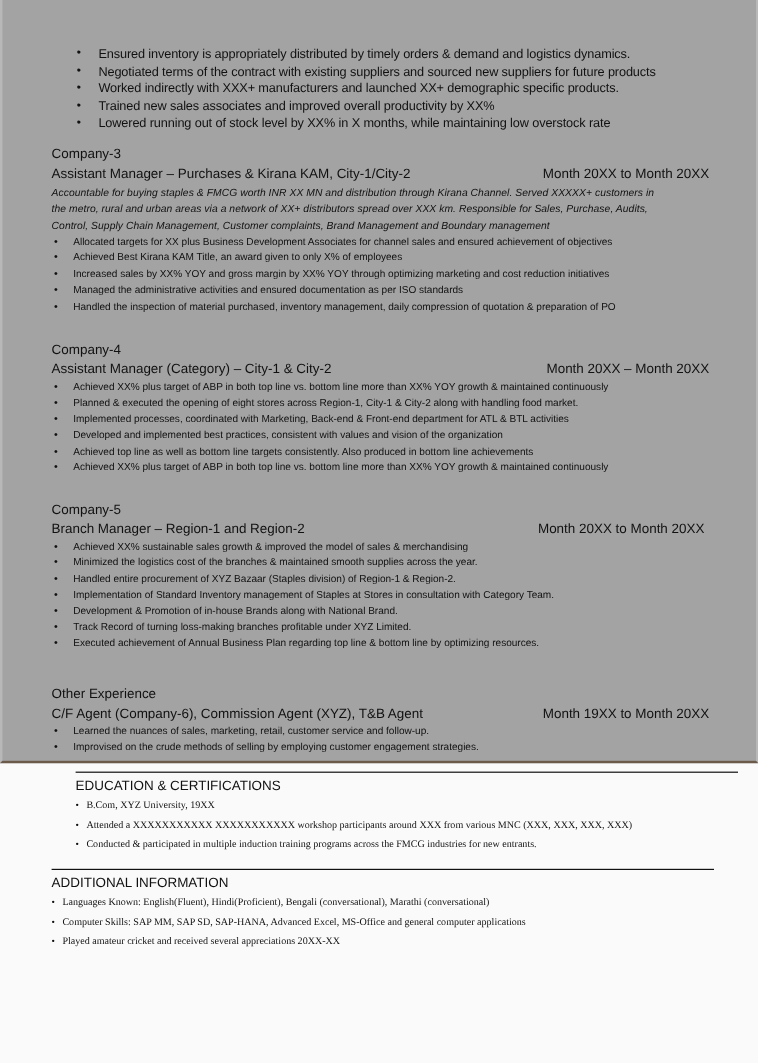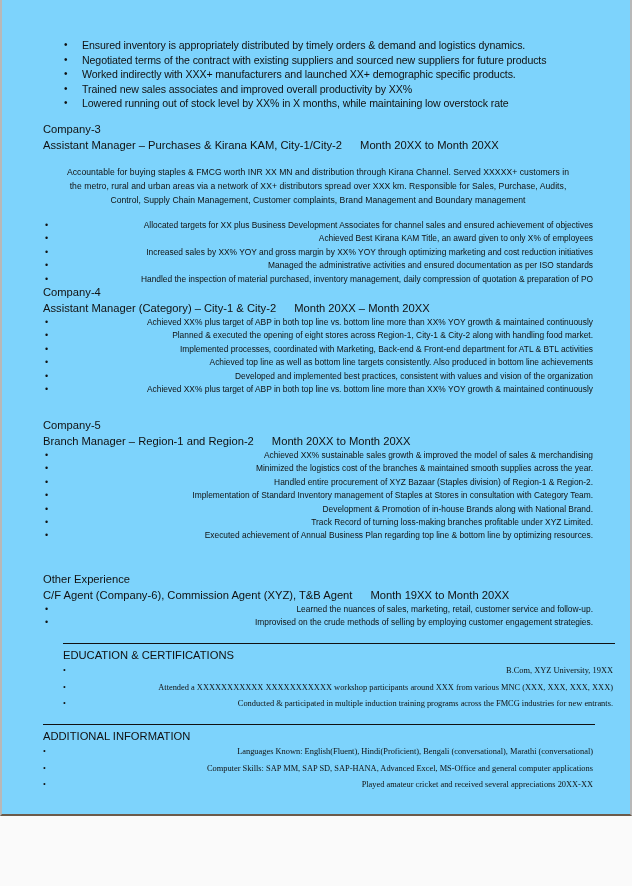--- a/index.html
+++ b/index.html
@@ -4,38 +4,38 @@
 <style>
   html, body { margin: 0; padding: 0; }
   body {
     width: 632px; height: 886px; overflow: hidden;
     background: #fafafa;
     font-family: "Liberation Sans", sans-serif;
     color: #111;
     position: relative;
   }
   .page {
-    position: absolute; left: 0; top: 0; width: 632px; height: 816px;
+    position: absolute; left: 0; top: 0; width: 632px; height: 636px;
     box-sizing: border-box;
     border-left: 2px solid #b8b8b8;
     border-right: 2px solid #b8b8b8;
     border-bottom: 2px solid #6b5a4a;
-    background: #7dd3fc;
+    background: #a3a3a3;
   }
   .top-list { position: absolute; left: 60px; top: 38px; margin: 0; padding: 0; list-style: none; }
   .top-list li { font-size: 10.6px; line-height: 14.6px; position: relative; padding-left: 20px; white-space: nowrap; letter-spacing: -0.1px; }
   .top-list li::before { content: "\2022"; position: absolute; left: 2px; font-size: 10px; }
 
   .section { position: absolute; left: 41px; width: 550px; }
   .company { font-size: 11.2px; font-weight: normal; line-height: 15px; margin: 0; }
-  .role-row { display: flex; font-size: 11.2px; line-height: 16px; white-space: nowrap; }
+  .role-row { display: flex; justify-content: space-between; font-size: 11.2px; line-height: 16px; white-space: nowrap; }
   .role-row .date { padding-right: 2px; margin-left: 18px; }
-  .summary { font-size: 8.6px; line-height: 14px; margin: 12px; letter-spacing: 0.05px; text-align: center; }
+  .summary { font-size: 8.6px; font-style: italic; line-height: 14px; margin: 0; letter-spacing: 0.05px; }
   ul.bul { margin: 0; padding: 0; list-style: none; }
-  ul.bul li { font-size: 8.4px; line-height: 13.4px; position: relative; padding-left: 18px; white-space: nowrap; text-align: right; }
+  ul.bul li { font-size: 8.4px; line-height: 13.4px; position: relative; padding-left: 18px; white-space: nowrap; }
   ul.bul li::before { content: "\2022"; position: absolute; left: 2px; font-size: 9px; }
 
   .rule { border-top: 1.5px solid #111; width: 552px; }
   .heading { font-size: 11.2px; line-height: 16px; margin: 3px 0 0 0; }
   ul.tight li { padding-left: 9px; line-height: 16.6px; font-size: 8.4px; font-family: Liberation Serif, serif; }
   ul.tight li::before { left: 0; font-size: 8px; }
 </style>
 </head>
 <body>
 
@@ -72,22 +72,22 @@
   <div class="section" style="top:285px;">
     <div class="company">Company-4</div>
     <div class="role-row">
       <span>Assistant Manager (Category) – City-1 &amp; City-2</span>
       <span class="date">Month 20XX – Month 20XX</span>
     </div>
     <ul class="bul">
       <li>Achieved XX% plus target of ABP in both top line vs. bottom line more than XX% YOY growth &amp; maintained continuously</li>
       <li>Planned &amp; executed the opening of eight stores across Region-1, City-1 &amp; City-2 along with handling food market.</li>
       <li>Implemented processes, coordinated with Marketing, Back-end &amp; Front-end department for ATL &amp; BTL activities</li>
+      <li>Developed and implemented best practices, consistent with values and vision of the  organization</li>
       <li>Achieved top line as well as bottom line targets consistently. Also produced in bottom line achievements</li>
-      <li>Developed and implemented best practices, consistent with values and vision of the  organization</li>
       <li>Achieved XX% plus target of ABP in both top line vs. bottom line more than XX% YOY growth &amp; maintained continuously</li>
     </ul>
   </div>
 
   <div class="section" style="top:418px;">
     <div class="company">Company-5</div>
     <div class="role-row">
       <span>Branch Manager – Region-1 and Region-2</span>
       <span class="date" style="padding-right:6px;">Month 20XX to Month 20XX</span>
     </div>

